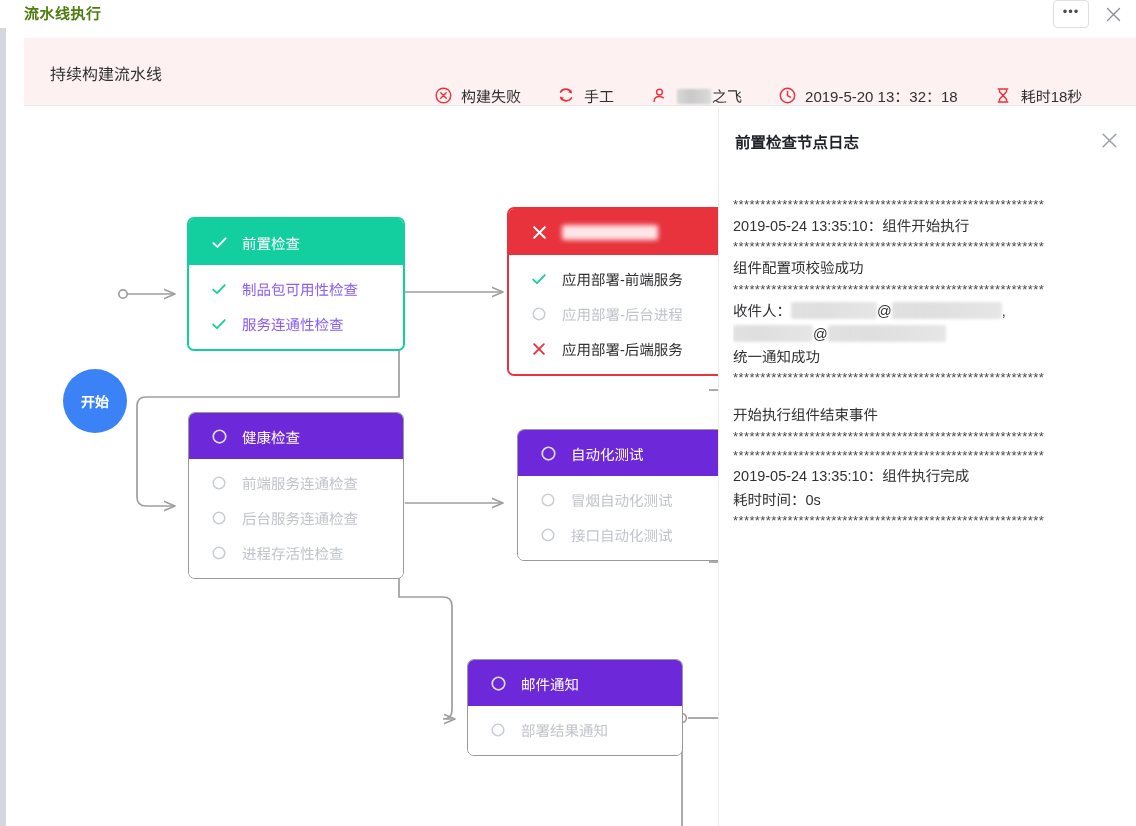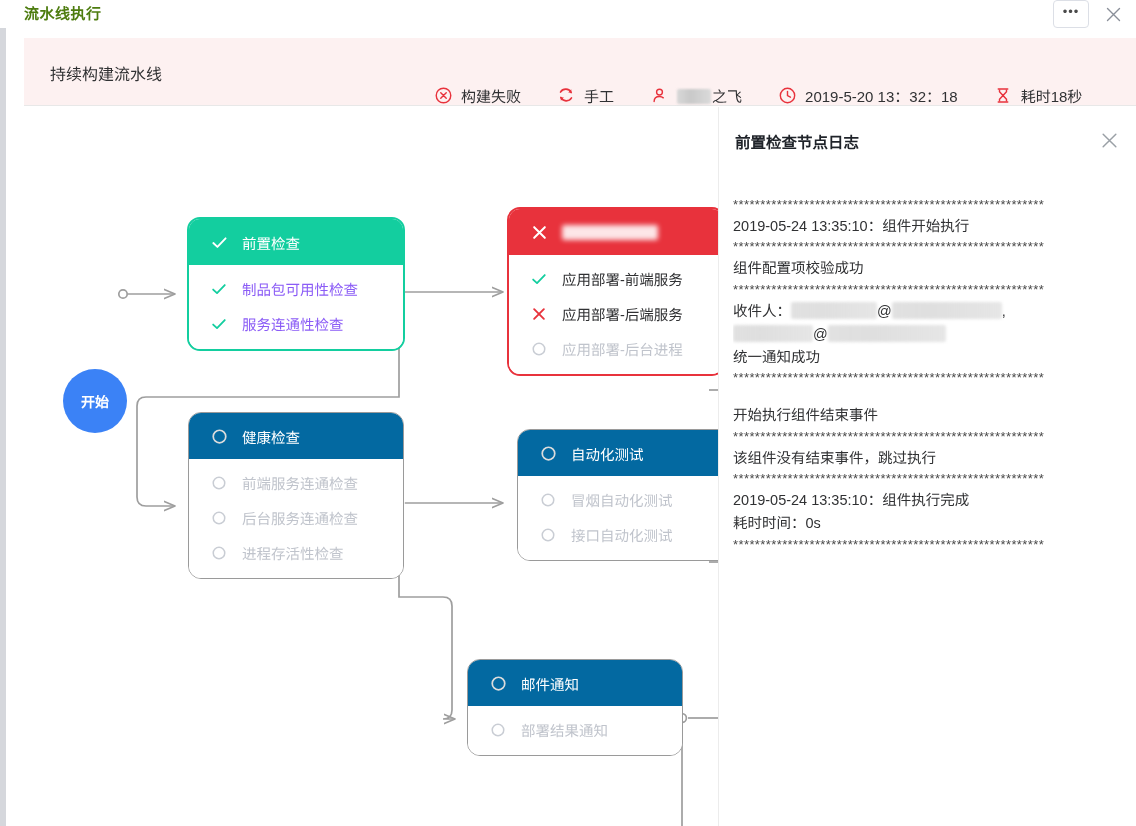--- a/index.html
+++ b/index.html
@@ -162,21 +162,21 @@
   }
   .start-node .label {
     color: #ffffff;
     font-size: 14px;
     font-weight: bold;
   }
 
   
   .stage {
     position: absolute;
-    border-radius: 13px;
+    border-radius: 7px;
     overflow: hidden;
     background: #ffffff;
     cursor: pointer;
   }
   .stage .stage-head {
     height: 46px;
     display: flex;
     align-items: center;
     padding-left: 20px;
     font-size: 14.5px;
@@ -217,21 +217,21 @@
   .stage.success .job .j-label { color: #8b5cf6; }
 
   
   .stage.fail { border: 2px solid #e8323c; }
   .stage.fail .stage-head { background: #e8323c; }
   .stage.fail .job .j-label { color: #303133; }
   .stage.fail .job.pending .j-label { color: #c0c4cc; }
 
   
   .stage.pending { border: 1px solid #9a9a9a; }
-  .stage.pending .stage-head { background: #0369a1; }
+  .stage.pending .stage-head { background: #6d28d9; }
   .stage.pending .job .j-label { color: #c0c4cc; }
 
   .blur-title {
     display: inline-block;
     width: 96px; height: 15px;
     background: rgba(255,255,255,0.88);
     border-radius: 2px;
     filter: blur(2.6px);
   }
 
@@ -467,35 +467,35 @@
         </div>
         <div class="stage-body">
           <div class="job">
             <span class="j-icon">
               <svg width="18" height="18" viewBox="0 0 20 20" aria-hidden="true">
                 <path d="M3.5 10.6 L7.8 14.6 L16.4 5.6" fill="none" stroke="#13ce9f" stroke-width="2" stroke-linecap="round" stroke-linejoin="round"></path>
               </svg>
             </span>
             <span class="j-label">应用部署-前端服务</span>
           </div>
+          <div class="job pending">
+            <span class="j-icon">
+              <svg width="18" height="18" viewBox="0 0 20 20" aria-hidden="true">
+                <circle cx="10" cy="10" r="6.4" fill="none" stroke="#c9cdd4" stroke-width="1.7"></circle>
+              </svg>
+            </span>
+            <span class="j-label">应用部署-后台进程</span>
+          </div>
           <div class="job">
             <span class="j-icon">
               <svg width="18" height="18" viewBox="0 0 20 20" aria-hidden="true">
                 <path d="M4.6 4.6 L15.4 15.4 M15.4 4.6 L4.6 15.4" stroke="#e8323c" stroke-width="2.1" stroke-linecap="round"></path>
               </svg>
             </span>
             <span class="j-label">应用部署-后端服务</span>
-          </div>
-          <div class="job pending">
-            <span class="j-icon">
-              <svg width="18" height="18" viewBox="0 0 20 20" aria-hidden="true">
-                <circle cx="10" cy="10" r="6.4" fill="none" stroke="#c9cdd4" stroke-width="1.7"></circle>
-              </svg>
-            </span>
-            <span class="j-label">应用部署-后台进程</span>
           </div>
         </div>
       </div>
 
       <div class="stage pending" style="left:182px; top:305px; width:216px;">
         <div class="stage-head">
           <span class="st-icon">
             <svg width="19" height="19" viewBox="0 0 20 20" aria-hidden="true">
               <circle cx="10" cy="10" r="6.6" fill="none" stroke="#dcdcdc" stroke-width="1.8"></circle>
             </svg>
@@ -605,21 +605,20 @@
           <span>收件人：</span><span class="mask-email m1"></span><span>@</span><span class="mask-email m2"></span><span>,</span>
           <br>
           <span class="mask-email m3"></span><span>@</span><span class="mask-email m4"></span>
         </div>
 
         <div class="log-line">统一通知成功</div>
         <div class="log-line stars">*********************************************************</div>
         <div class="log-line blank"></div>
         <div class="log-line">开始执行组件结束事件</div>
         <div class="log-line stars">*********************************************************</div>
-        <div class="log-line">该组件没有结束事件，跳过执行</div>
         <div class="log-line stars">*********************************************************</div>
         <div class="log-line">2019-05-24 13:35:10：组件执行完成</div>
         <div class="log-line">耗时时间：0s</div>
         <div class="log-line stars">*********************************************************</div>
       </div>
     </div>
 
   </div>
 </div>
 

